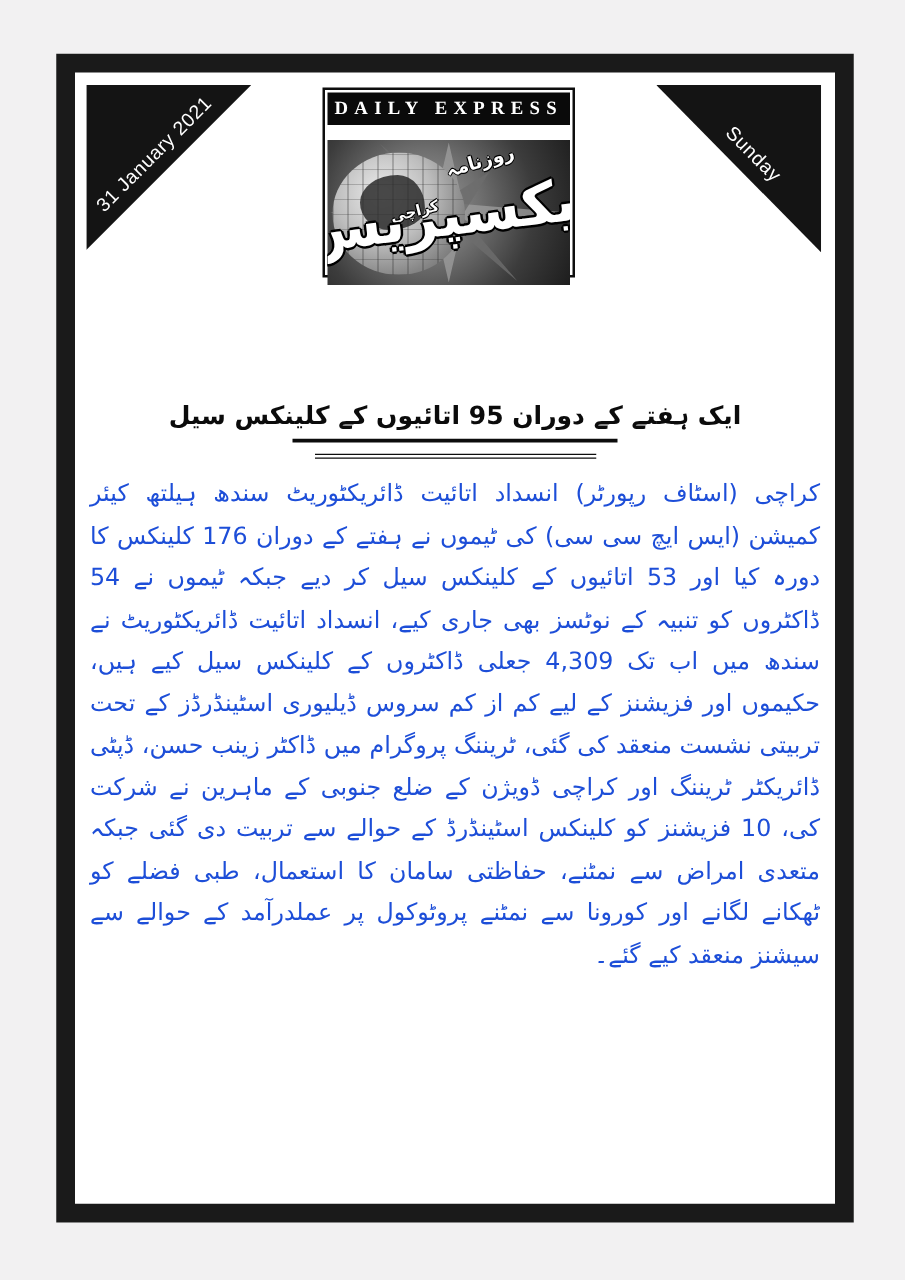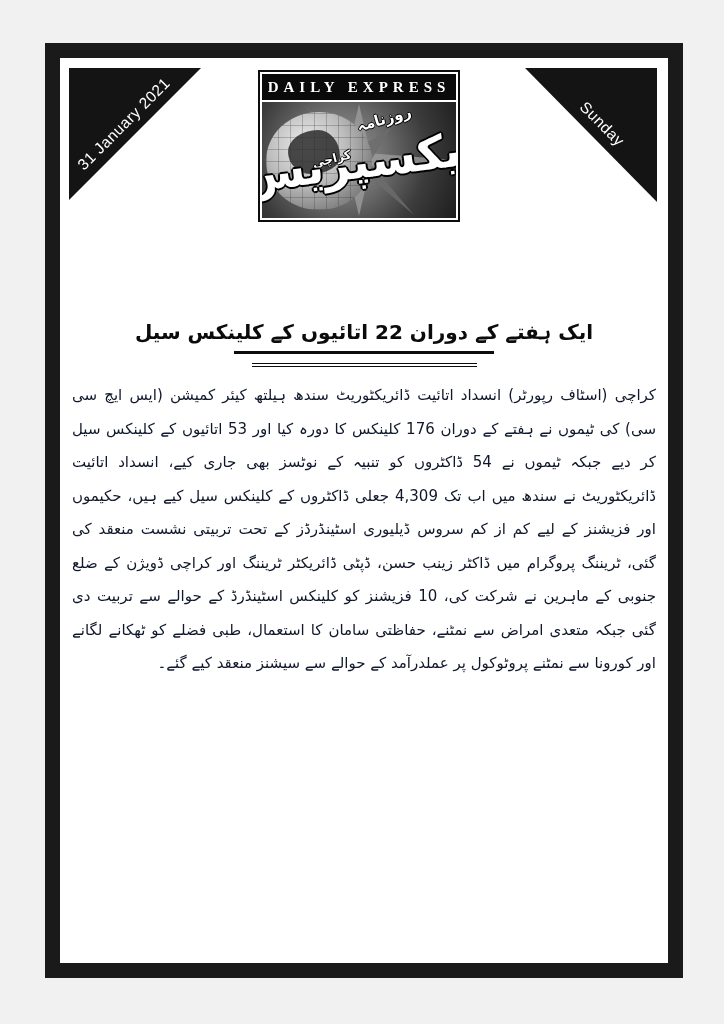--- a/index.html
+++ b/index.html
@@ -28,21 +28,21 @@
   .corner-right .corner-text { left:2px;  top:47px; transform:rotate(45deg); }
 
   
   .masthead {
     position:absolute; left:198px; top:12px; width:202px; height:152px;
     border:2px solid #0d0d0d; background:#ffffff; padding:2px;
   }
   .masthead-bar {
     height:26px; background:#0a0a0a; color:#ffffff; text-align:center;
     font-family:"Liberation Serif", serif; font-weight:bold;
-    font-size:15px; letter-spacing:5px; line-height:26px; margin-bottom:2px;
+    font-size:15px; letter-spacing:5px; line-height:26px; margin-bottom:12px;
   }
   .masthead-globe {
     position:relative; height:116px; overflow:hidden;
     background:radial-gradient(circle at 40% 46%, #9c9c9c 0%, #6f6f6f 34%, #3c3c3c 66%, #1d1d1d 100%);
   }
   .compass-star { position:absolute; inset:2px;
     background:#9f9f9f; opacity:.75;
     clip-path:polygon(50% 0%, 56% 44%, 100% 50%, 56% 56%, 50% 100%, 44% 56%, 0% 50%, 44% 44%);
   }
   .compass-star.diag { transform:rotate(45deg) scale(.82); background:#6d6d6d; opacity:.8; }
@@ -77,21 +77,21 @@
   .kicker, .headline {
     text-align:center; font-weight:bold; color:#0b0b0b;
     font-size:20px; line-height:28px;
   }
   .rule { margin:5px auto 9px; }
   .rule-1 { width:260px; border-top:3px solid #0c0c0c; }
   .rule-2 { width:225px; height:4px; border-top:1.5px solid #0c0c0c; border-bottom:1.5px solid #0c0c0c; margin-top:7px; margin-bottom:12px; }
   .body-text {
     margin-top:9px; padding:0 4px;
     direction:rtl; text-align:justify; text-align-last:right;
-    font-size:15px; line-height:33.5px; color:#0f172a;
+    font-size:19px; line-height:33.5px; color:#1d4ed8;
   }
 </style>
 </head>
 <body>
 
 <div class="page">
   <div class="frame">
 
     <div class="corner corner-left">
       <span class="corner-text">31 January 2021</span>
@@ -109,20 +109,20 @@
         <div class="globe-circle">
           <div class="continent"></div>
         </div>
         <span class="urdu-roznama">روزنامہ</span>
         <span class="urdu-karachi">کراچی</span>
         <span class="urdu-express">ایکسپریس</span>
       </div>
     </div>
 
     <div class="article">
-      <div class="kicker">ایک ہفتے کے دوران 22 اتائیوں کے کلینکس سیل</div>
+      <div class="kicker">ایک ہفتے کے دوران 95 اتائیوں کے کلینکس سیل</div>
       <div class="rule rule-1"></div>
       <div class="rule rule-2"></div>
       <p class="body-text">کراچی (اسٹاف رپورٹر) انسداد اتائیت ڈائریکٹوریٹ سندھ ہیلتھ کیئر کمیشن (ایس ایچ سی سی) کی ٹیموں نے ہفتے کے دوران 176 کلینکس کا دورہ کیا اور 53 اتائیوں کے کلینکس سیل کر دیے جبکہ ٹیموں نے 54 ڈاکٹروں کو تنبیہ کے نوٹسز بھی جاری کیے، انسداد اتائیت ڈائریکٹوریٹ نے سندھ میں اب تک 4,309 جعلی ڈاکٹروں کے کلینکس سیل کیے ہیں، حکیموں اور فزیشنز کے لیے کم از کم سروس ڈیلیوری اسٹینڈرڈز کے تحت تربیتی نشست منعقد کی گئی، ٹریننگ پروگرام میں ڈاکٹر زینب حسن، ڈپٹی ڈائریکٹر ٹریننگ اور کراچی ڈویژن کے ضلع جنوبی کے ماہرین نے شرکت کی، 10 فزیشنز کو کلینکس اسٹینڈرڈ کے حوالے سے تربیت دی گئی جبکہ متعدی امراض سے نمٹنے، حفاظتی سامان کا استعمال، طبی فضلے کو ٹھکانے لگانے اور کورونا سے نمٹنے پروٹوکول پر عملدرآمد کے حوالے سے سیشنز منعقد کیے گئے۔</p>
     </div>
 
   </div>
 </div>
 
 </body></html>

